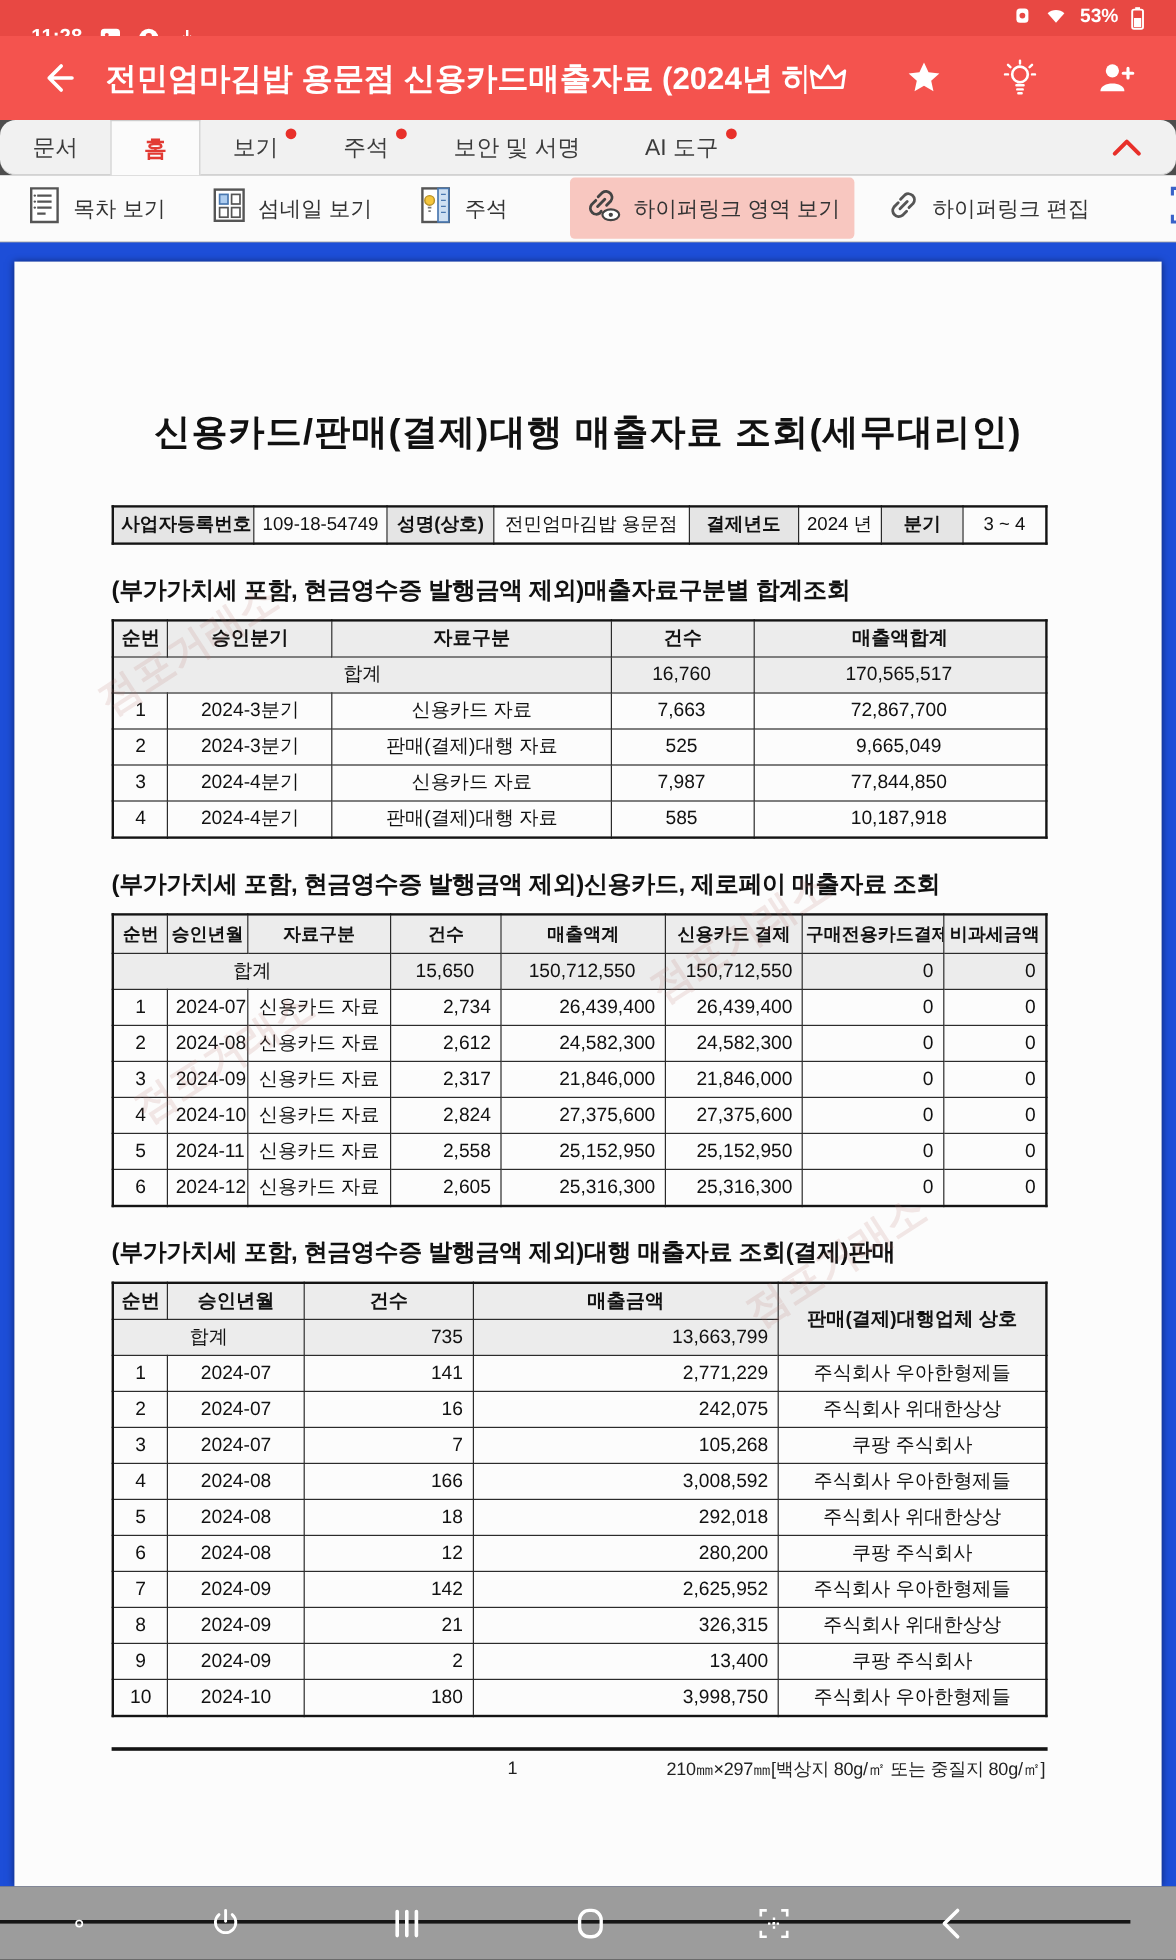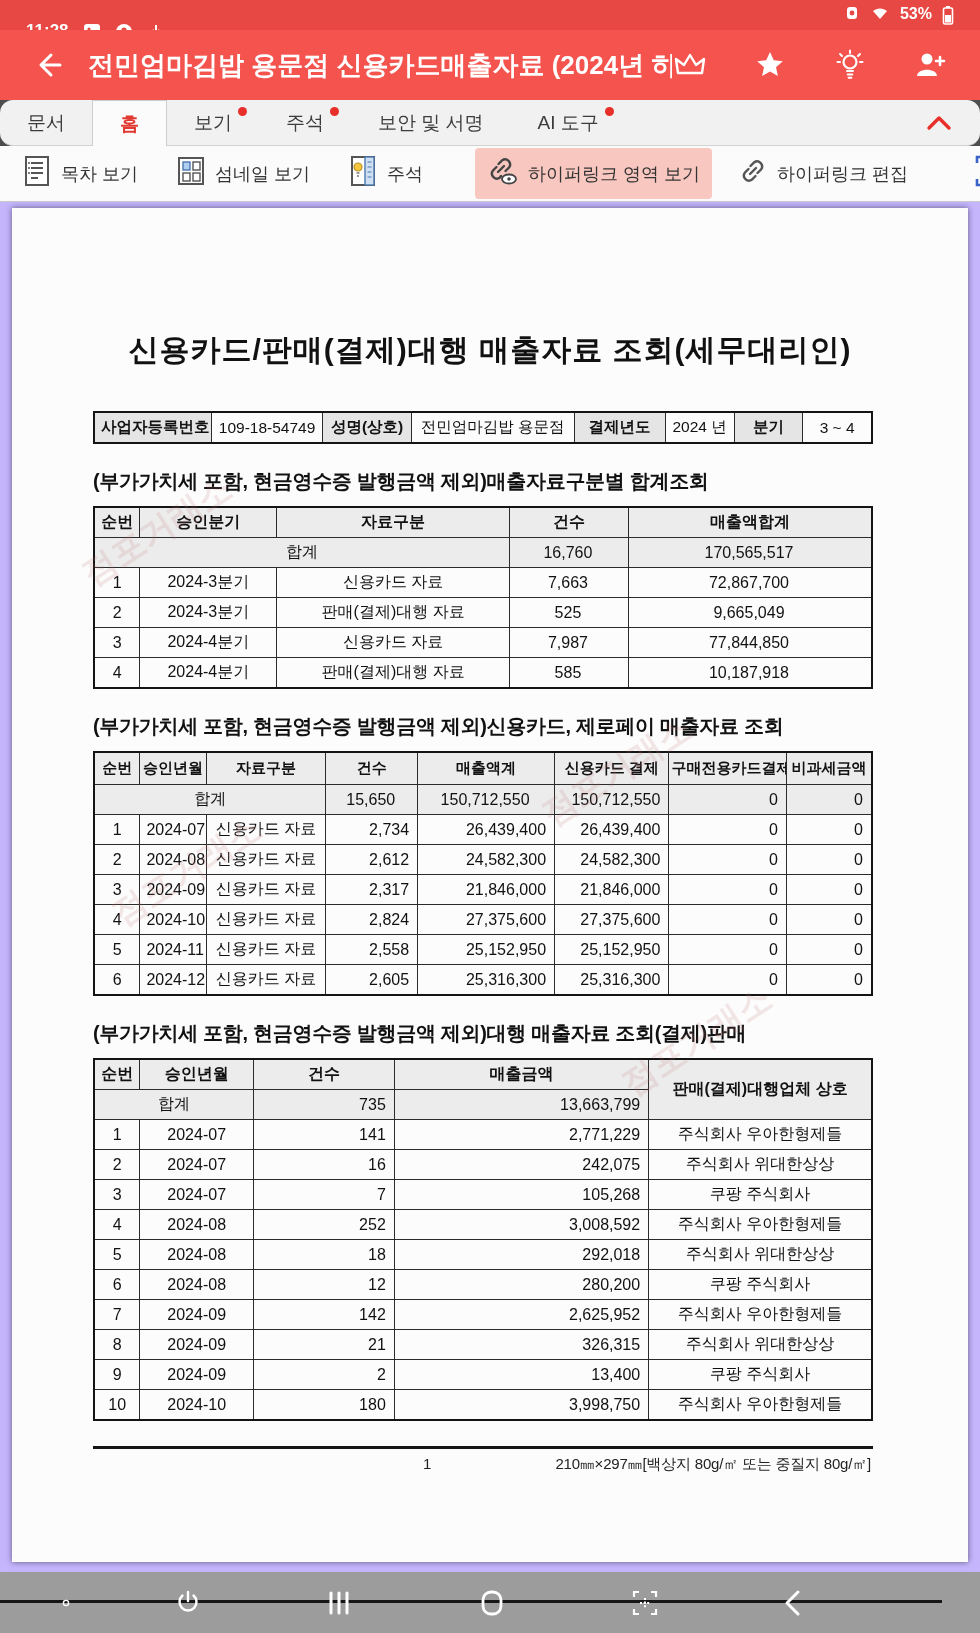--- a/index.html
+++ b/index.html
@@ -27,21 +27,21 @@
   .tab-collapse { position:absolute; right:28px; top:0; height:100%; display:flex; align-items:center; cursor:pointer; }
 
   
   .toolbar { height:56px; background:#fbfbfb; border-bottom:1px solid #c9c9c9; display:flex; align-items:center; padding:0 10px; gap:14px; flex:0 0 auto; }
   .tool-btn { display:flex; align-items:center; gap:9px; padding:8px 12px; font-size:18px; color:#333; border-radius:4px; cursor:pointer; white-space:nowrap; }
   .tool-btn.highlight { background:#f8c7c0; }
   .tool-btn.icon-only { padding:8px 14px; }
   .tool-sep { width:1px; height:34px; background:#d9d9d9; margin:0 6px; }
 
   
-  .content { flex:1 1 auto; background:#c4b5fd; padding:6px 12px 0; overflow:hidden; position:relative; }
+  .content { flex:1 1 auto; background:#1d4ed8; padding:16px 12px 0; overflow:hidden; position:relative; }
   .page { background:#fcfcfc; width:956px; height:1354px; position:relative; box-shadow:0 0 6px rgba(0,0,0,.5); }
   .doc-title { text-align:center; padding-top:122px; font-size:30px; font-weight:800; letter-spacing:1px; color:#111; }
 
   .doc-body { margin-left:81px; width:780px;margin-top:40px; }
   table { border-collapse:collapse; width:100%; table-layout:fixed; font-size:16px; color:#111; }
   table.bordered { border:2px solid #141414; }
   th, td { border:1px solid #2b2b2b; padding:4px 6px; height:29px; overflow:hidden; white-space:nowrap; }
   th { background:#ececec; font-weight:bold; text-align:center; }
   tr.total-row td { background:#ececec; font-weight:normal; }
   td.num { text-align:right; padding-right:8px; }
@@ -453,21 +453,21 @@
               <tr>
                 <td>3</td>
                 <td>2024-07</td>
                 <td>7</td>
                 <td>105,268</td>
                 <td>쿠팡 주식회사</td>
               </tr>
               <tr>
                 <td>4</td>
                 <td>2024-08</td>
-                <td>252</td>
+                <td>166</td>
                 <td>3,008,592</td>
                 <td>주식회사 우아한형제들</td>
               </tr>
               <tr>
                 <td>5</td>
                 <td>2024-08</td>
                 <td>18</td>
                 <td>292,018</td>
                 <td>주식회사 위대한상상</td>
               </tr>

